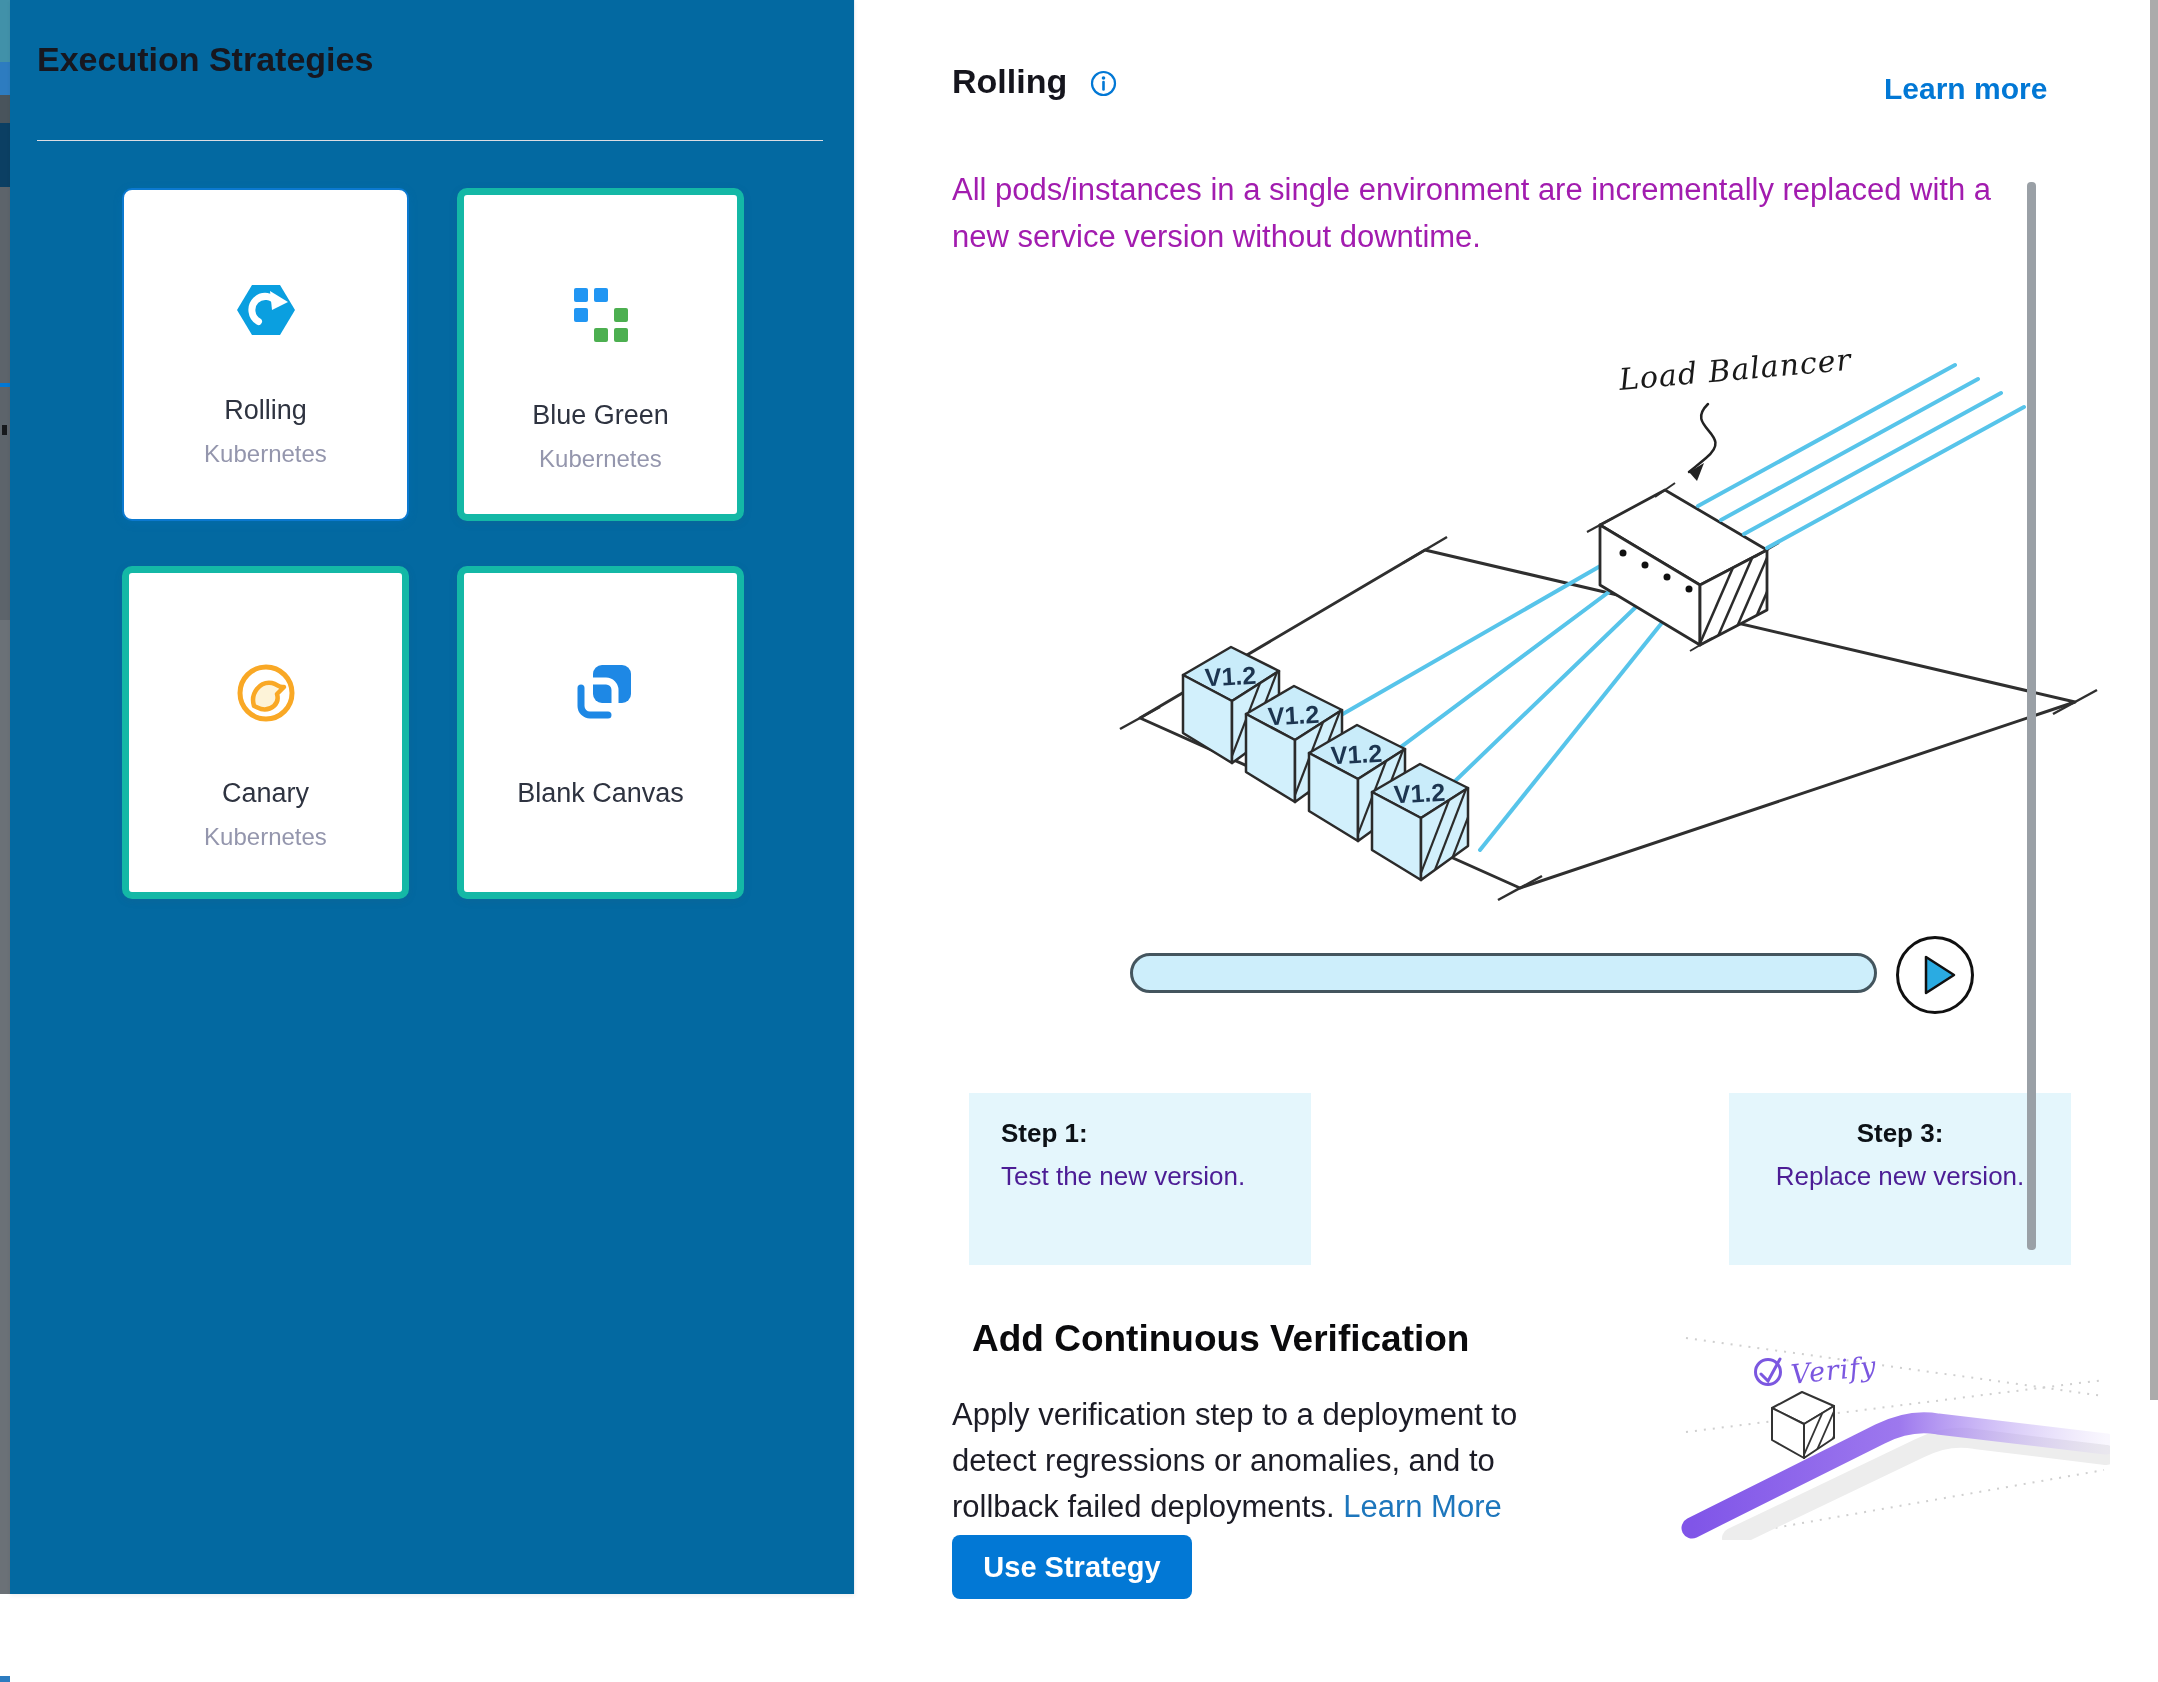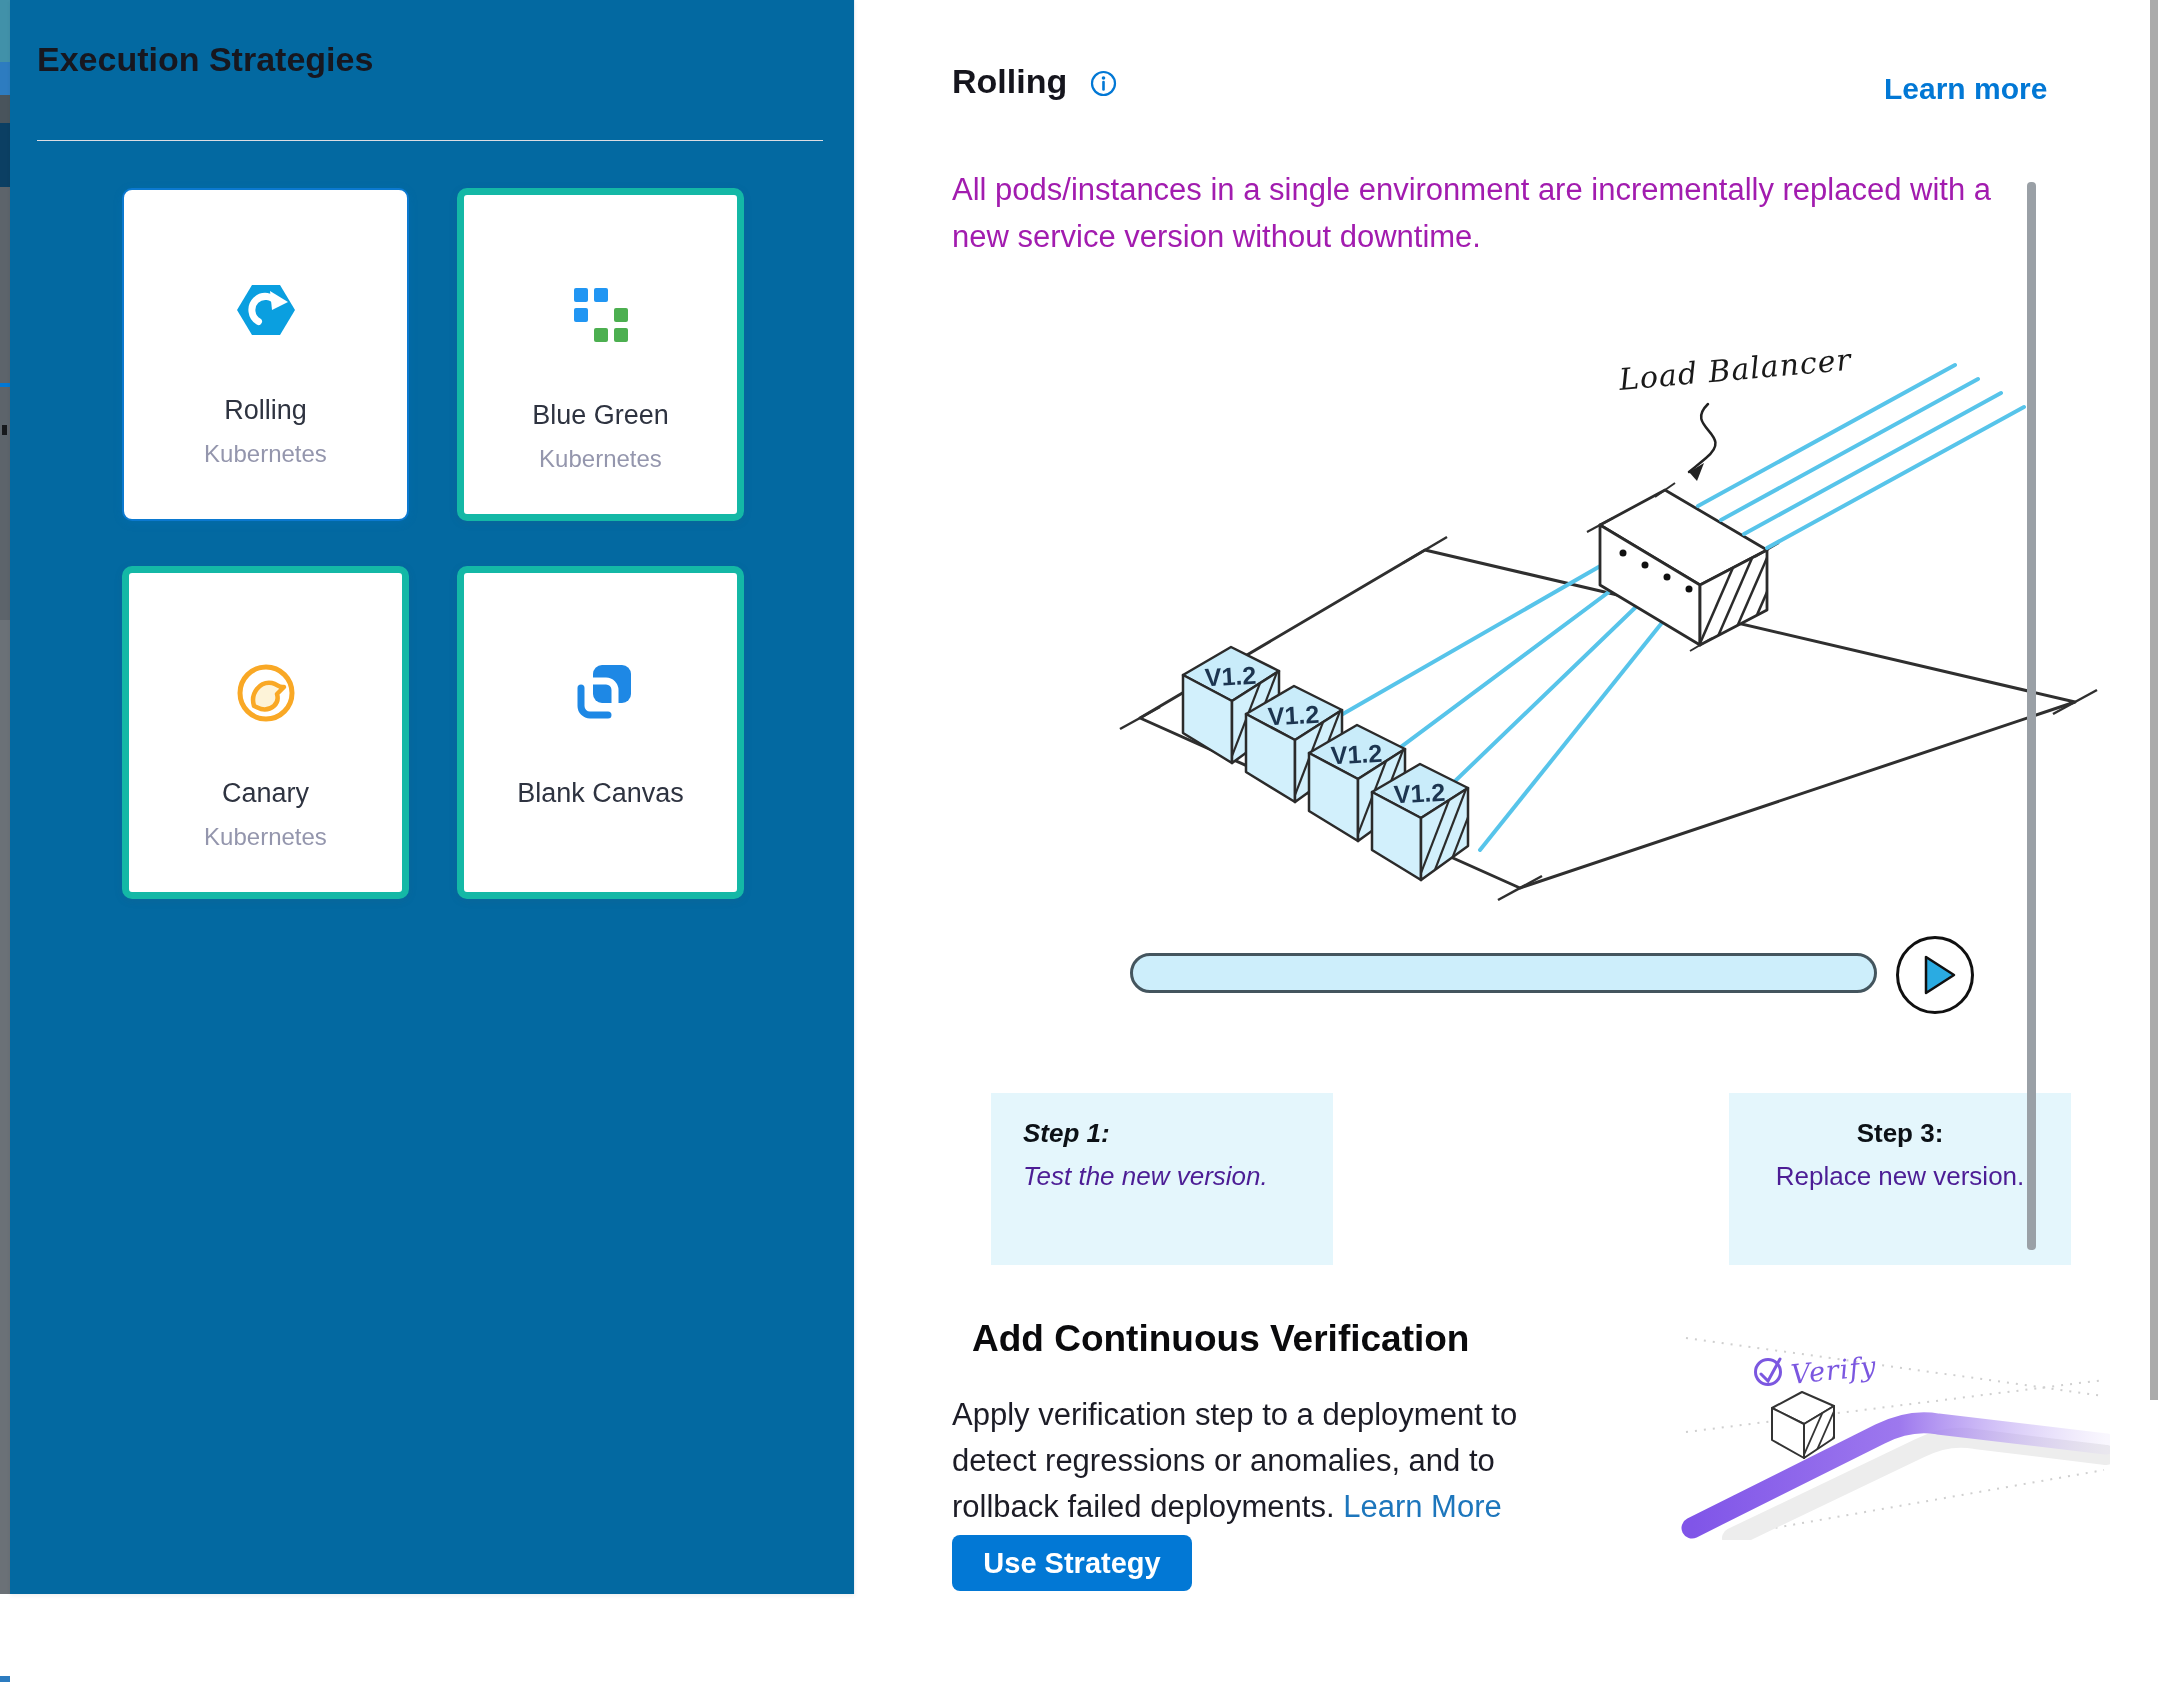--- a/index.html
+++ b/index.html
@@ -39,21 +39,21 @@
   .play-btn { position:absolute; left:1896px; top:936px; width:78px; height:78px; background:#fff;
     border:3px solid #101010; border-radius:50%; cursor:pointer; }
 
   .step-box { position:absolute; top:1093px; width:342px; height:172px; background:#e4f6fc; padding:25px 32px; }
   .step-title { font-size:26px; font-weight:bold; color:#0c1116; margin-bottom:12px; }
   .step-text { font-size:26px; color:#4c1d95; }
 
   .cv-heading { position:absolute; left:952px; top:1318px; font-size:37px; font-weight:bold; color:#0a0a0c;margin-left:20px; }
   .cv-body { position:absolute; left:952px; top:1392px; font-size:31px; line-height:46px; color:#1c1c26; white-space:nowrap; }
   .cv-link { color:#1d76bc; text-decoration:none; cursor:pointer; }
-  .use-strategy { position:absolute; left:952px; top:1535px; width:240px; height:56px; background:#0278d5;
+  .use-strategy { position:absolute; left:952px; top:1535px; width:240px; height:64px; background:#0278d5;
     border:none; border-radius:8px; color:#fff; font-size:29px; font-weight:bold;
     font-family:"Liberation Sans", sans-serif; display:flex; align-items:center; justify-content:center; cursor:pointer; }
 
   .verify-illustration { position:absolute; left:1680px; top:1322px; }
 
   .scroll-inner { position:absolute; left:2027px; top:182px; width:9px; height:1068px; background:#9aa0a6; border-radius:4px; z-index:50; cursor:pointer; }
   .scroll-outer { position:absolute; left:2150px; top:0; width:8px; height:1400px; background:#ababab; z-index:50; cursor:pointer; }
 </style>
 </head>
 <body>
@@ -236,21 +236,21 @@
     </g>
   </svg>
 
   <div class="progress-bar"></div>
   <div class="play-btn">
     <svg width="72" height="72" viewBox="0 0 72 72">
       <polygon points="27,18 27,54 55,36" fill="#2aabe2" stroke="#101010" stroke-width="2.5" stroke-linejoin="round"></polygon>
     </svg>
   </div>
 
-  <div class="step-box" style="left:991px;font-style:italic;">
+  <div class="step-box" style="left:969px;">
     <div class="step-title">Step 1:</div>
     <div class="step-text">Test the new version.</div>
   </div>
   <div class="step-box" style="left:1729px;text-align:center;">
     <div class="step-title">Step 3:</div>
     <div class="step-text">Replace new version.</div>
   </div>
 
   <div class="cv-heading">Add Continuous Verification</div>
   <div class="cv-body">

